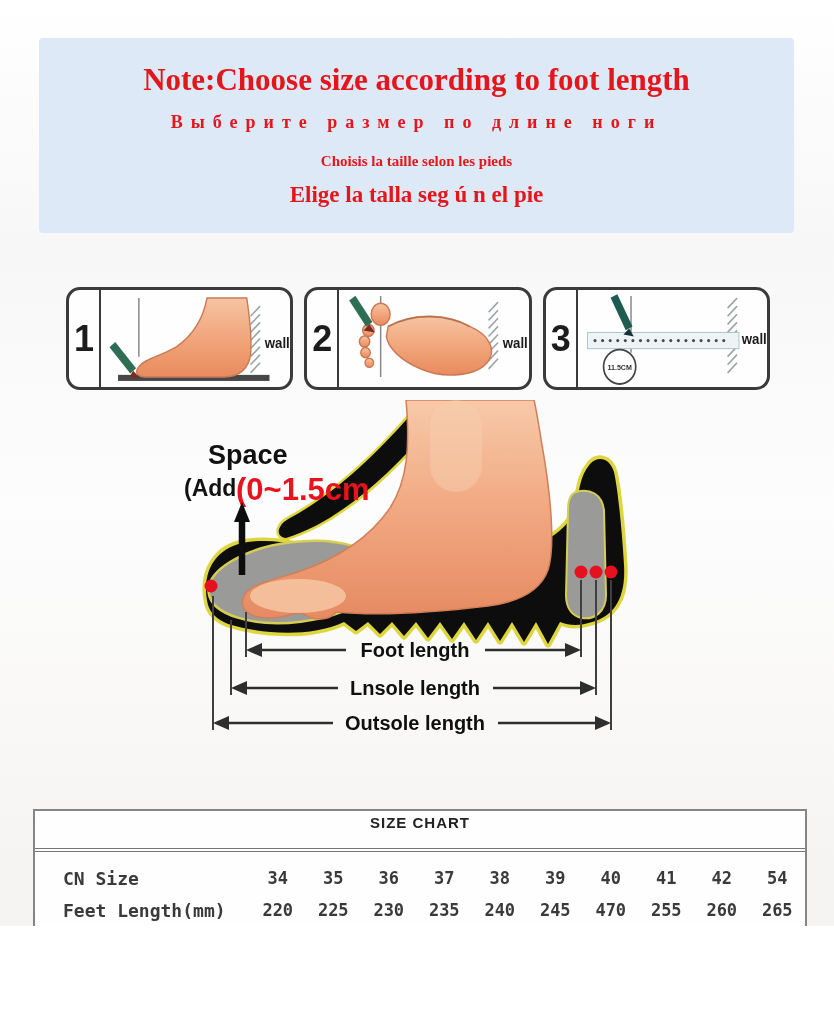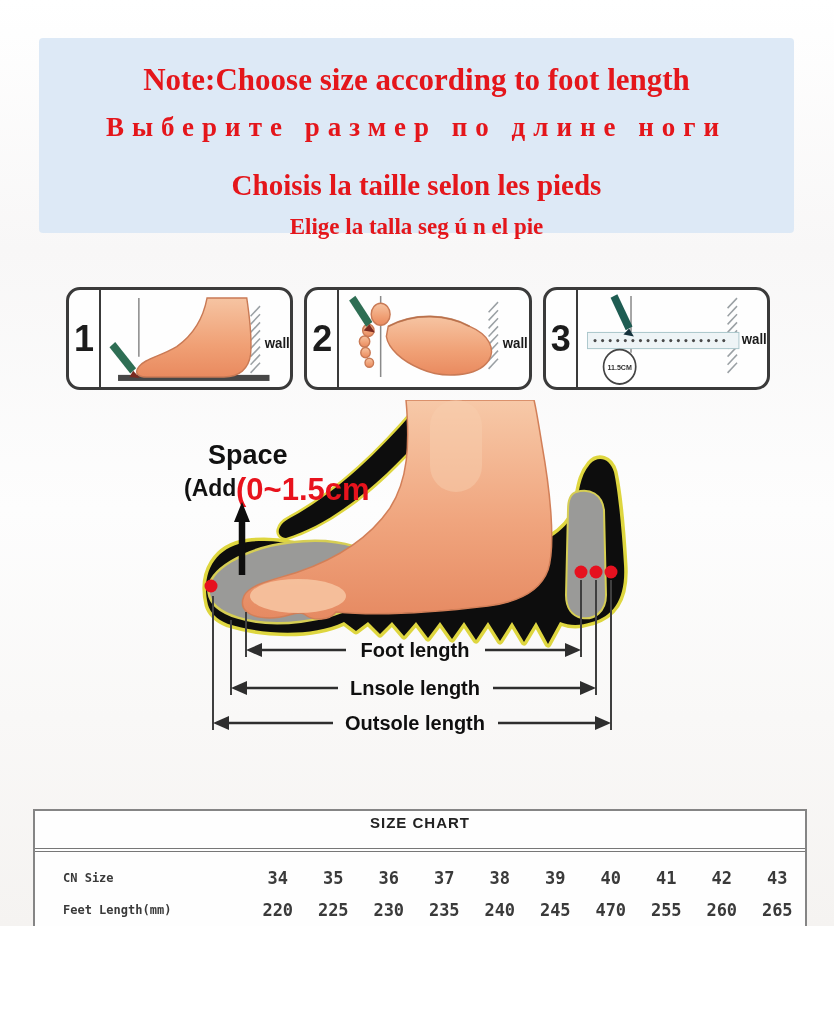--- a/index.html
+++ b/index.html
@@ -5,22 +5,22 @@
   html,body{margin:0;padding:0;}
   .page{position:relative;width:834px;height:926px;overflow:hidden;
         background:linear-gradient(180deg,#ffffff 0%,#f8f7f7 27%,#fdfdfd 55%,#f5f3f1 100%);
         font-family:"Liberation Sans",sans-serif;}
 
   
   .banner{position:absolute;left:39px;top:38px;width:755px;height:195px;
           background:#dde9f6;border-radius:4px;text-align:center;
           font-family:"Liberation Serif","DejaVu Serif",serif;font-weight:bold;color:#e4161b;}
   .banner-title{padding-top:24px;font-size:31px;}
-  .banner-ru{margin-top:14px;font-size:27px;letter-spacing:8px;}
-  .banner-fr{margin-top:26px;font-size:29px;}
+  .banner-ru{margin-top:14px;font-size:18px;letter-spacing:8px;}
+  .banner-fr{margin-top:20px;font-size:15px;}
   .banner-es{margin-top:12px;font-size:23px;}
 
   
   .steps{position:absolute;left:66px;top:287px;width:704px;height:103px;display:flex;gap:11px;}
   .step-box{flex:1;border:3px solid #3a3a3a;border-radius:14px;background:#fefefe;
             display:flex;overflow:hidden;}
   .step-num{width:30px;border-right:2px solid #3a3a3a;display:flex;align-items:center;
             justify-content:center;font-weight:900;font-size:36px;color:#1c1c1c;}
   .step-art{flex:1;height:100%;}
   .step-art svg{width:100%;height:100%;display:block;}
@@ -29,21 +29,21 @@
   .diagram{position:absolute;left:178px;top:400px;width:480px;height:360px;}
   .diagram svg{width:100%;height:100%;display:block;}
 
   
   .size-chart{position:absolute;left:33px;top:809px;width:770px;border:2px solid #858585;
               background:#fefefe;color:#3a3a3a;}
   .chart-title{text-align:center;font-size:15px;font-weight:bold;letter-spacing:1px;
                color:#222;padding:3px 0 17px;border-bottom:4px double #777;}
   .chart-body{padding:10px 0 12px;font-family:"DejaVu Sans Mono",monospace;font-weight:bold;}
   .chart-row{display:flex;align-items:center;height:32px;font-size:17px;}
-  .row-label{width:215px;padding-left:28px;font-size:12px;box-sizing:border-box;}
+  .row-label{width:215px;padding-left:28px;font-size:18px;box-sizing:border-box;}
   .cell{flex:1;text-align:center;}
 
   
   .show-divider{position:absolute;left:0;right:0;top:958px;height:40px;
                 display:flex;align-items:center;}
   .gold-line{flex:1;height:2px;background:#d9b56e;}
   .show-label{font-weight:bold;font-size:26px;color:#ee7d1e;letter-spacing:3px;margin:0 14px;}
   .flourish{margin:0 4px;}
 </style>
 </head>
@@ -262,21 +262,21 @@
         <div class="row-label">CN Size</div>
         <div class="cell">34</div>
         <div class="cell">35</div>
         <div class="cell">36</div>
         <div class="cell">37</div>
         <div class="cell">38</div>
         <div class="cell">39</div>
         <div class="cell">40</div>
         <div class="cell">41</div>
         <div class="cell">42</div>
-        <div class="cell">43</div>
+        <div class="cell">54</div>
       </div>
       <div class="chart-row">
         <div class="row-label">Feet Length(mm)</div>
         <div class="cell">220</div>
         <div class="cell">225</div>
         <div class="cell">230</div>
         <div class="cell">235</div>
         <div class="cell">240</div>
         <div class="cell">245</div>
         <div class="cell">470</div>

